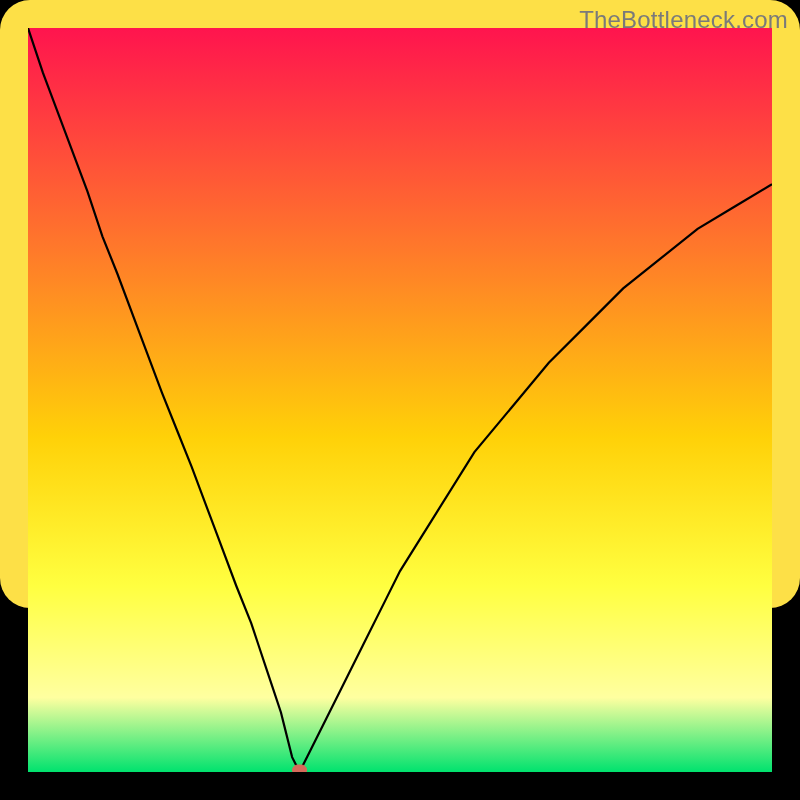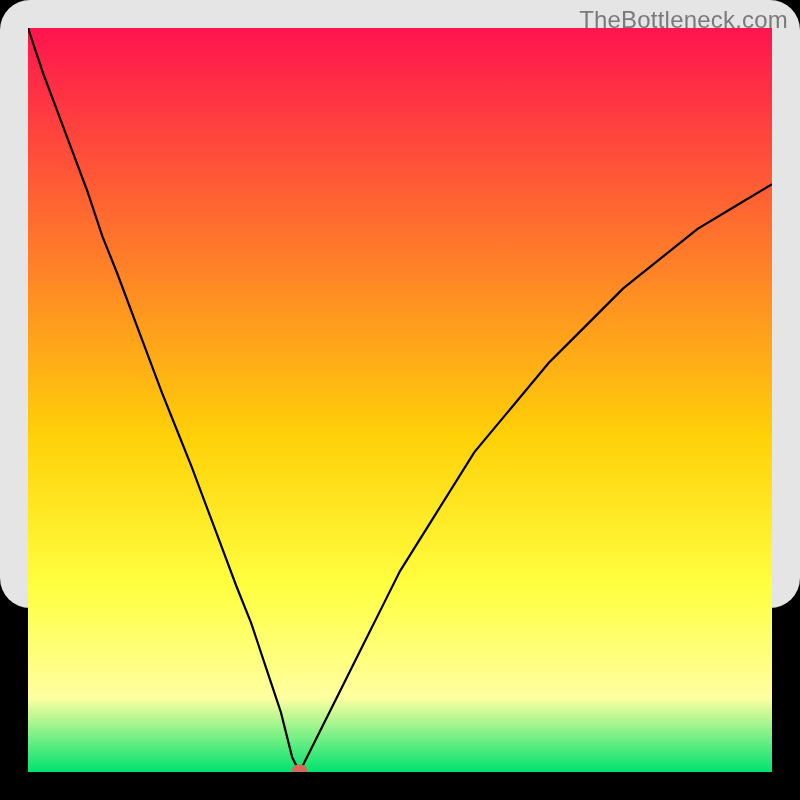--- a/index.html
+++ b/index.html
@@ -6,21 +6,21 @@
     margin: 0;
     padding: 0;
     width: 800px;
     height: 800px;
     background: #000;
     overflow: hidden;
   }
   .outer {
     width: 800px;
     height: 608px;
-    background: #e5e5e5;
+    background: #fde047;
     position: relative;
     border-radius: 30px;
   }
   .watermark {
     position: absolute;
     top: 6px;
     right: 12px;
     font-family: Arial, Helvetica, sans-serif;
     font-size: 24px;
     color: #7a7a7a;

